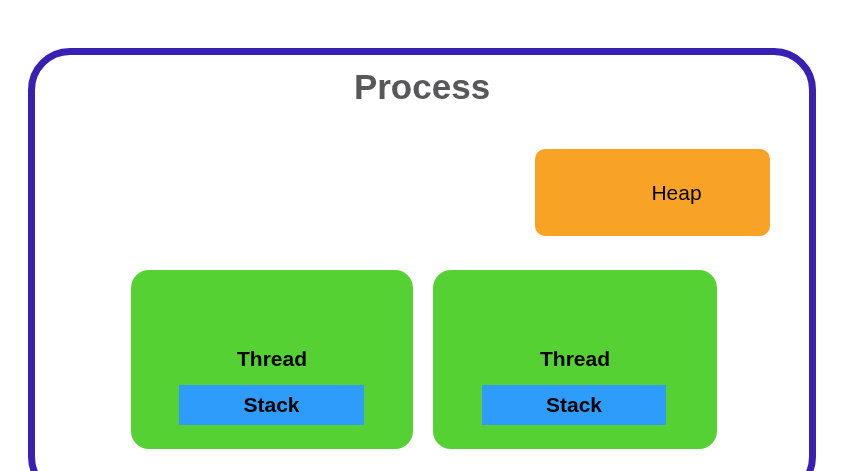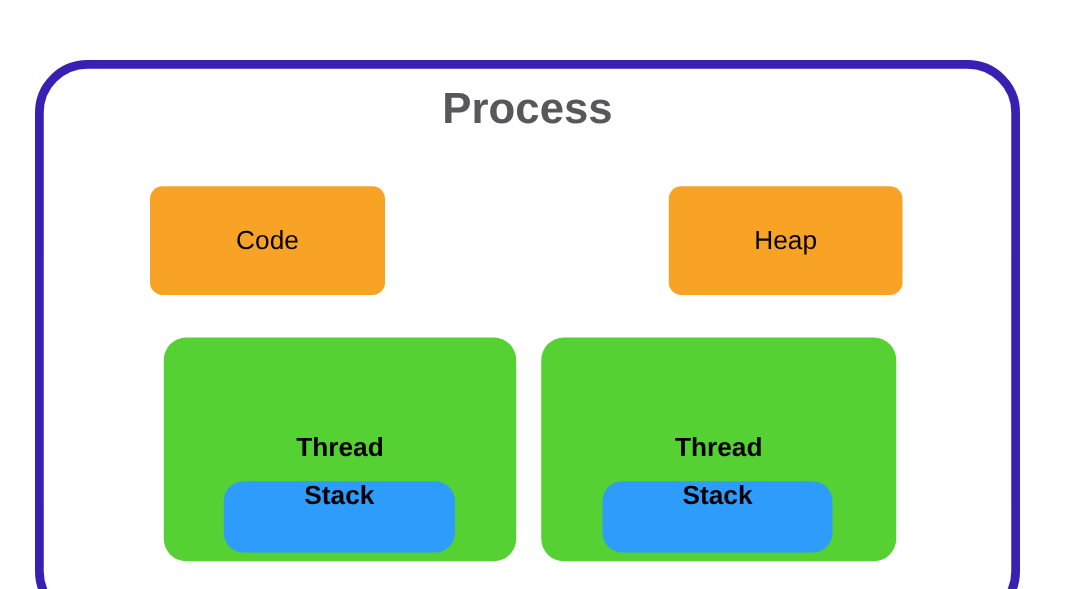--- a/index.html
+++ b/index.html
@@ -49,21 +49,21 @@
     justify-content: center;
   }
   .segment-box .label,
   .thread-label,
   .stack-box .label {
     font-size: 21px;
     color: var(--label-text, #000000);
   }
   .segment-code { left: 85px;  width: 188px; }
   .segment-data { left: 288px; width: 186px; }
-  .segment-heap { left: 500px; width: 187px; }
+  .segment-heap { left: 500px; width: 187px; padding-left: 48px; }
   .thread-box {
     position: absolute;
     top: 215px;
     height: 179px;
     border-radius: 18px;
     background: var(--thread-fill, #56D134);
     font-weight: bold;
   }
   .thread-1 { left: 96px;  width: 282px; }
   .thread-2 { left: 398px; width: 284px; }
@@ -71,41 +71,38 @@
     position: absolute;
     left: 0;
     top: 76px;
     width: 100%;
     text-align: center;
     line-height: 26px;
   }
   .stack-box {
     position: absolute;
     top: 115px;
-    height: 57px;
-    border-radius: 16px;
+    height: 40px;
+    border-radius: 0;
     background: var(--stack-fill, #2D9CFA);
     display: flex;
-    align-items: flex-start;
+    align-items: center;
     justify-content: center;
   }
   .thread-1 .stack-box { left: 48px; width: 185px; }
   .thread-2 .stack-box { left: 49px; width: 184px; }
 </style>
 </head>
 <body>
 
 <div class="canvas">
   <div class="process-frame">
 
     <div class="process-title">Process</div>
 
-    <div class="segment-box segment-code">
-      <span class="label">Code</span>
-    </div>
 
 
     <div class="segment-box segment-heap">
       <span class="label">Heap</span>
     </div>
 
     <div class="thread-box thread-1">
       <div class="thread-label">Thread</div>
       <div class="stack-box">
         <span class="label">Stack</span>

